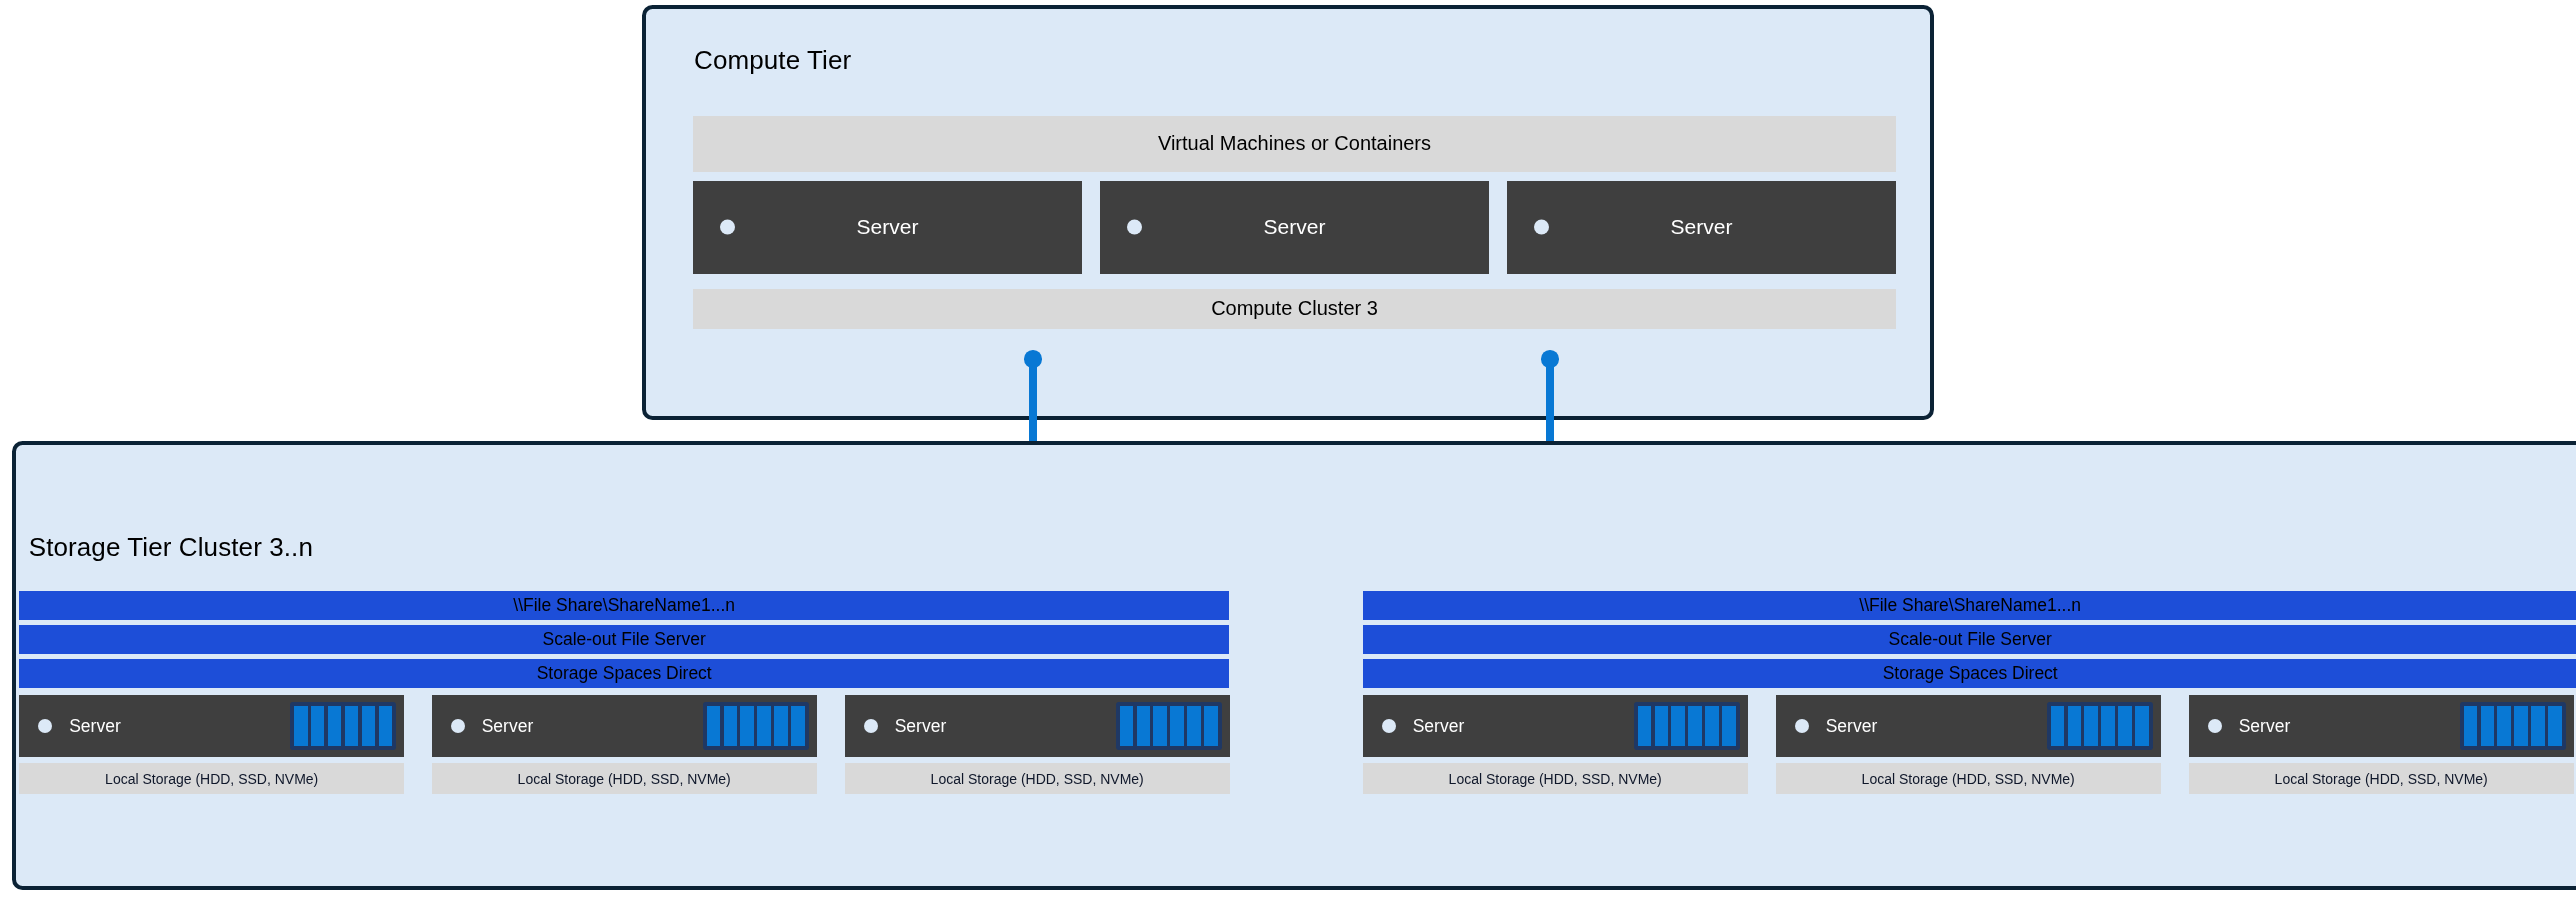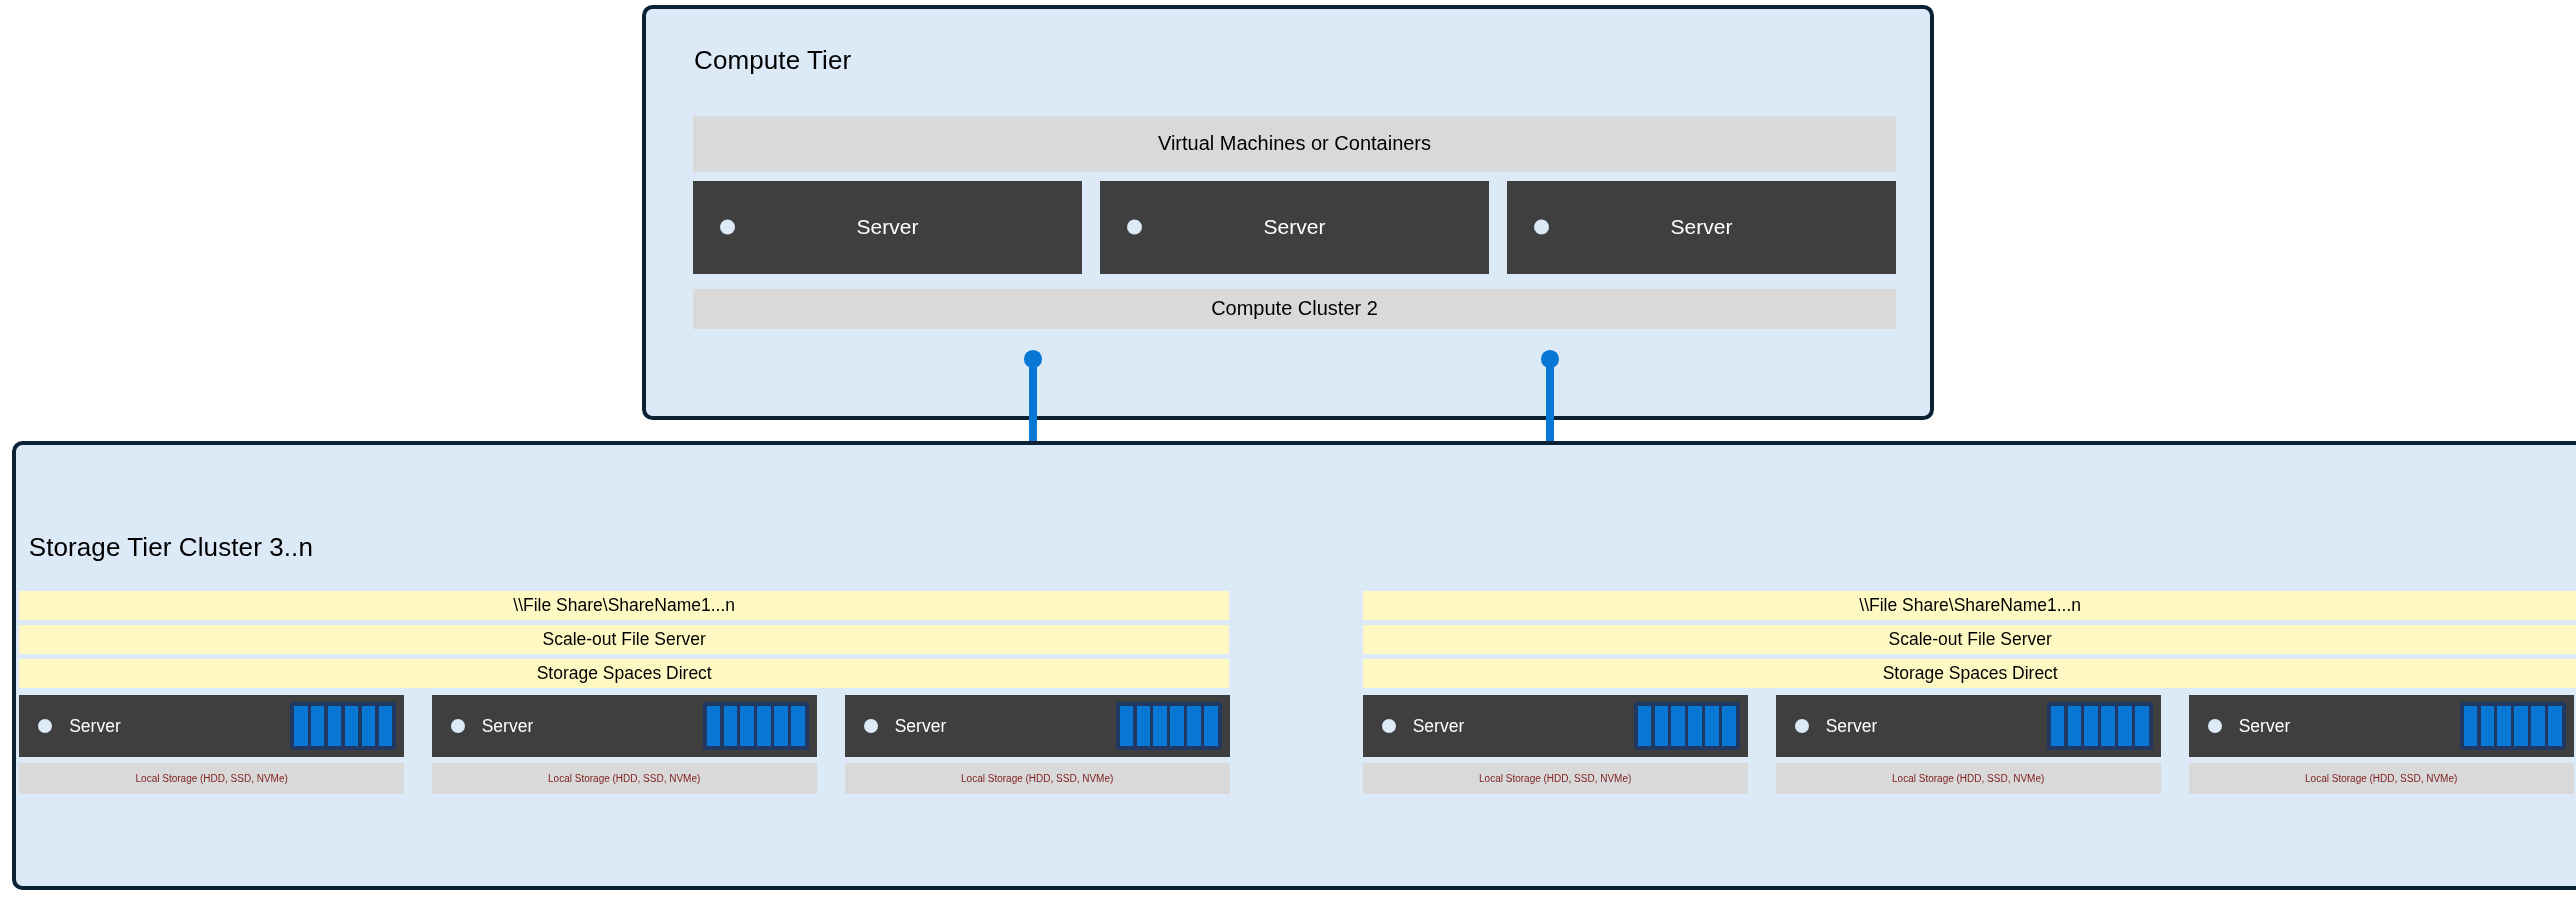--- a/index.html
+++ b/index.html
@@ -162,21 +162,21 @@
     position: absolute;
     top: 146px;
   }
   #storage-group-0 { left: 0px;    width: 1214px; }
   #storage-group-1 { left: 1347px; width: 1222px; }
 
   .storage-group .grp-band {
     position: absolute;
     left: 0;
     height: 29px;
-    background: #fef9c3;
+    background: #1d4ed8;
     display: flex;
     align-items: center;
     justify-content: center;
     color: #000000;
     font-size: 17.5px;
     white-space: nowrap;
     box-sizing: border-box;
   }
   .storage-group .grp-band.b0 { top: 0px; }
   .storage-group .grp-band.b1 { top: 34px; }
@@ -253,22 +253,22 @@
 
   .storage-node .local-storage {
     position: relative;
     margin-top: 5.8px;
     width: 100%;
     height: 31.5px;
     background: #d9d9d9;
     display: flex;
     align-items: center;
     justify-content: center;
-    color: #7f1d1d;
-    font-size: 10px;
+    color: #0f172a;
+    font-size: 14px;
     white-space: nowrap;
     box-sizing: border-box;
   }
 </style>
 </head>
 <body>
 
 <div class="tier" id="compute-tier">
 
   <div class="tier-title" id="compute-tier-title">Compute Tier</div>
@@ -283,21 +283,21 @@
   <div class="compute-server" id="compute-server-1">
     <span class="led"></span>
     <span class="srv-label">Server</span>
   </div>
 
   <div class="compute-server" id="compute-server-2">
     <span class="led"></span>
     <span class="srv-label">Server</span>
   </div>
 
-  <div class="band" id="compute-cluster-band">Compute Cluster 2</div>
+  <div class="band" id="compute-cluster-band">Compute Cluster 3</div>
 </div>
 
 <div class="connector" id="connector-0">
   <span class="conn-dot top"></span>
   <span class="conn-line"></span>
   <span class="conn-dot bottom"></span>
   <span class="folder-icon">
     <svg width="96" height="58" viewBox="0 0 164 100" xmlns="http://www.w3.org/2000/svg">
       <path d="M6 14 a8 8 0 0 1 8-8 h44 a8 8 0 0 1 5.6 2.3 l10 10 a8 8 0 0 0 5.6 2.3 h74 a8 8 0 0 1 8 8 v57 a8 8 0 0 1 -8 8 h-139 a8 8 0 0 1 -8 -8 z" fill="#0878d4"></path>
     </svg>

